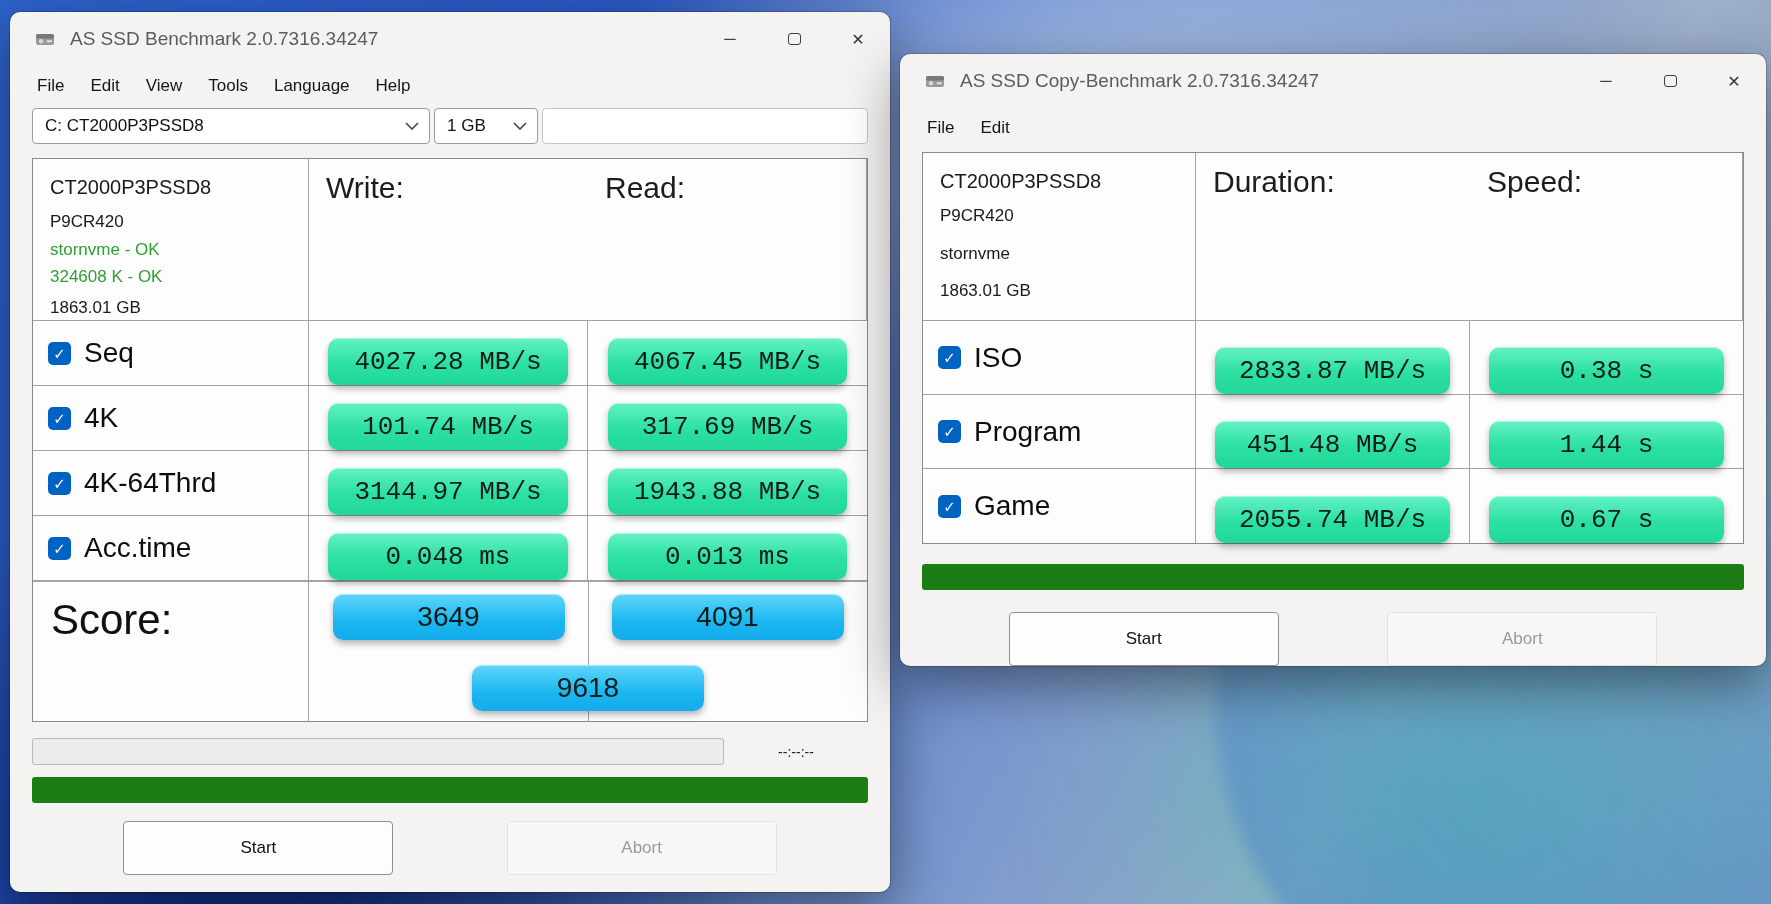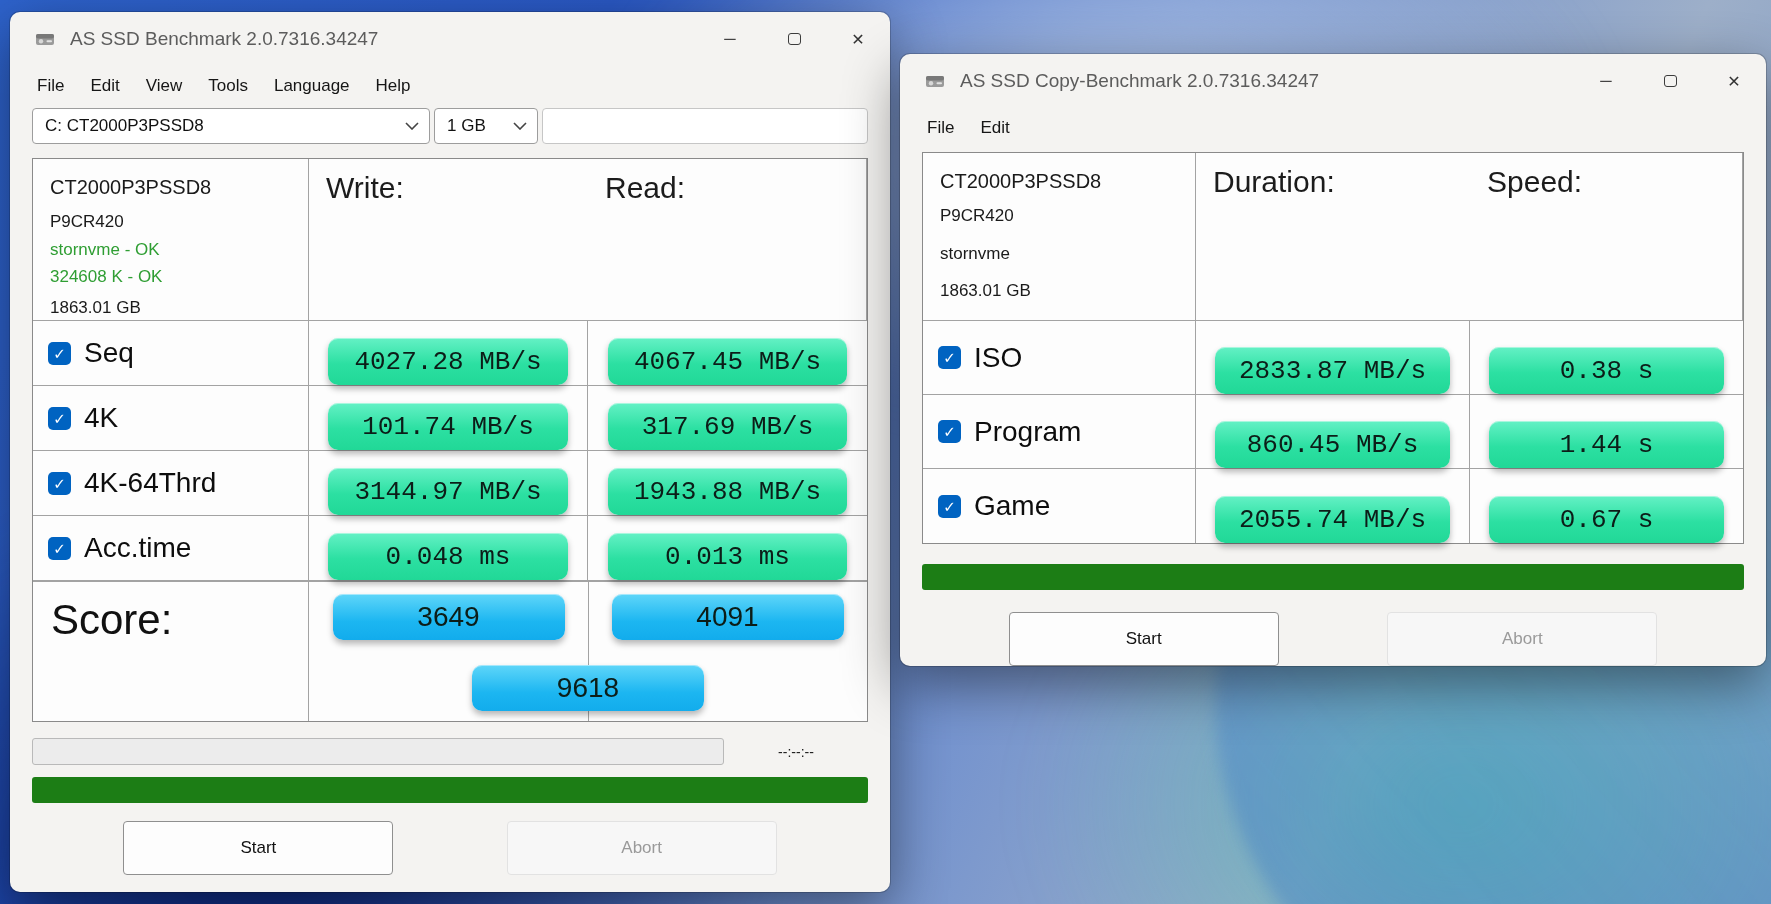--- a/index.html
+++ b/index.html
@@ -336,21 +336,21 @@
         <div class="pill green">0.38 s</div>
       </div>
 
     <div class="cell row-label">
       <span class="checkbox">
           <span class="check">✓</span>
         </span>
       <span>Program</span>
     </div>
     <div class="cell value-cell">
-        <div class="pill green">860.45 MB/s</div>
+        <div class="pill green">451.48 MB/s</div>
       </div>
     <div class="cell value-cell last-col">
         <div class="pill green">1.44 s</div>
       </div>
 
     <div class="cell row-label last-row">
       <span class="checkbox">
           <span class="check">✓</span>
         </span>
       <span>Game</span>

